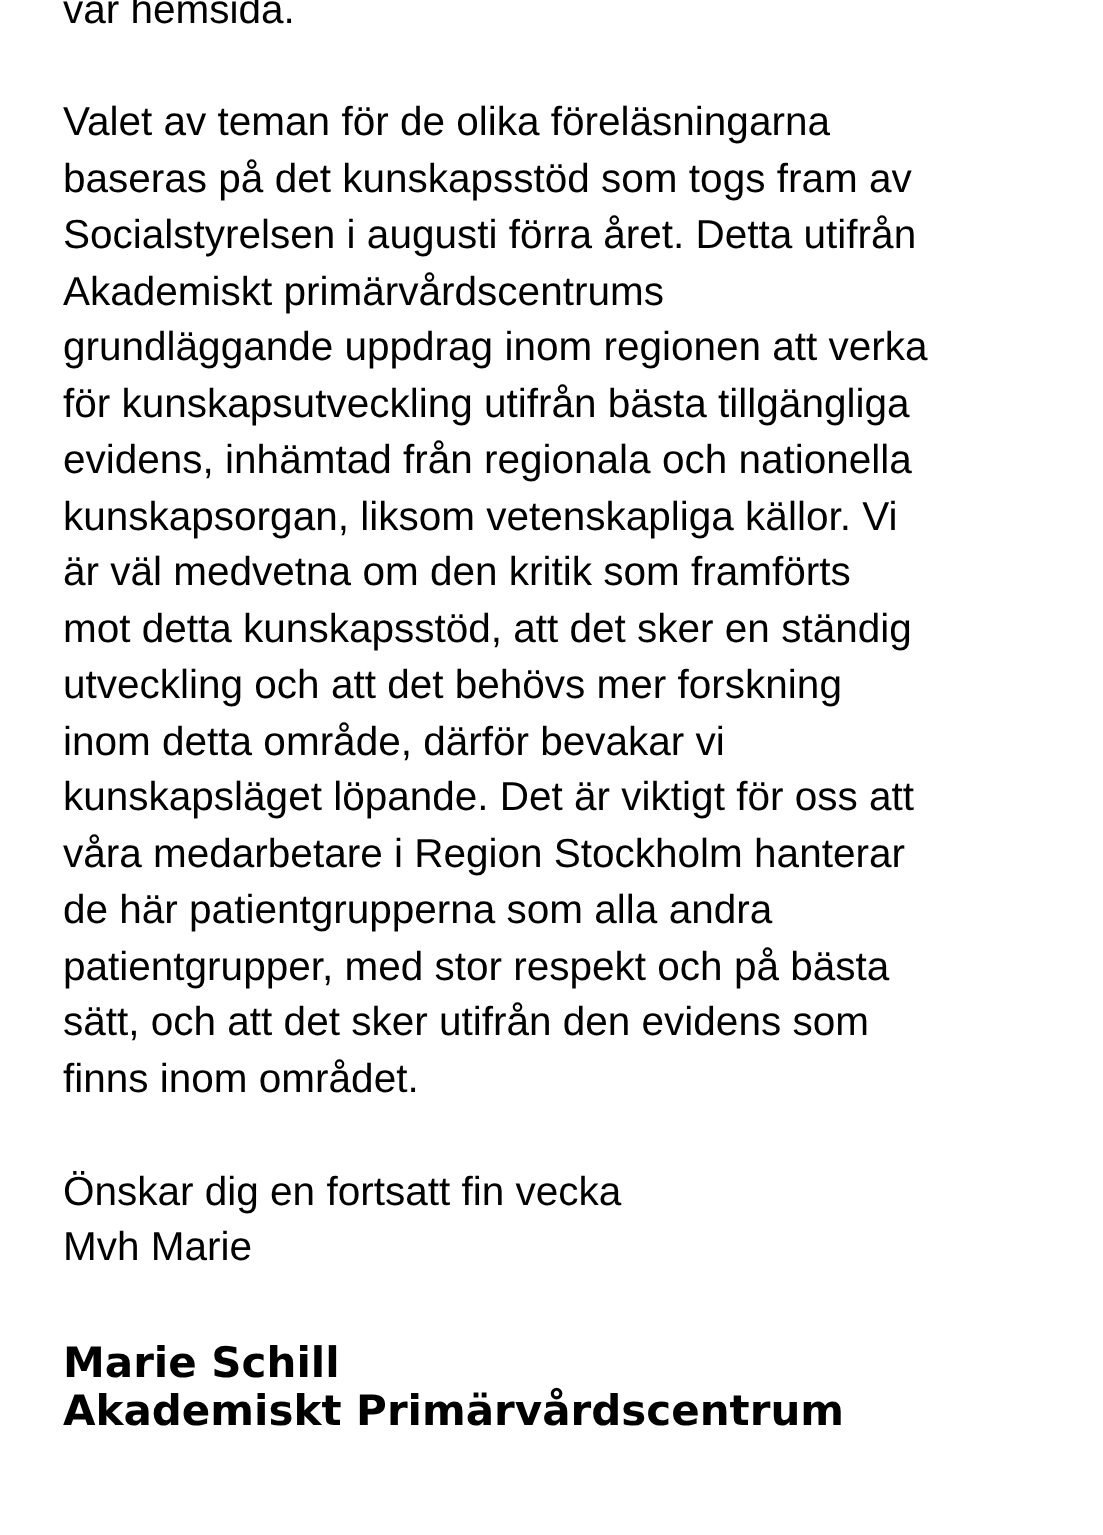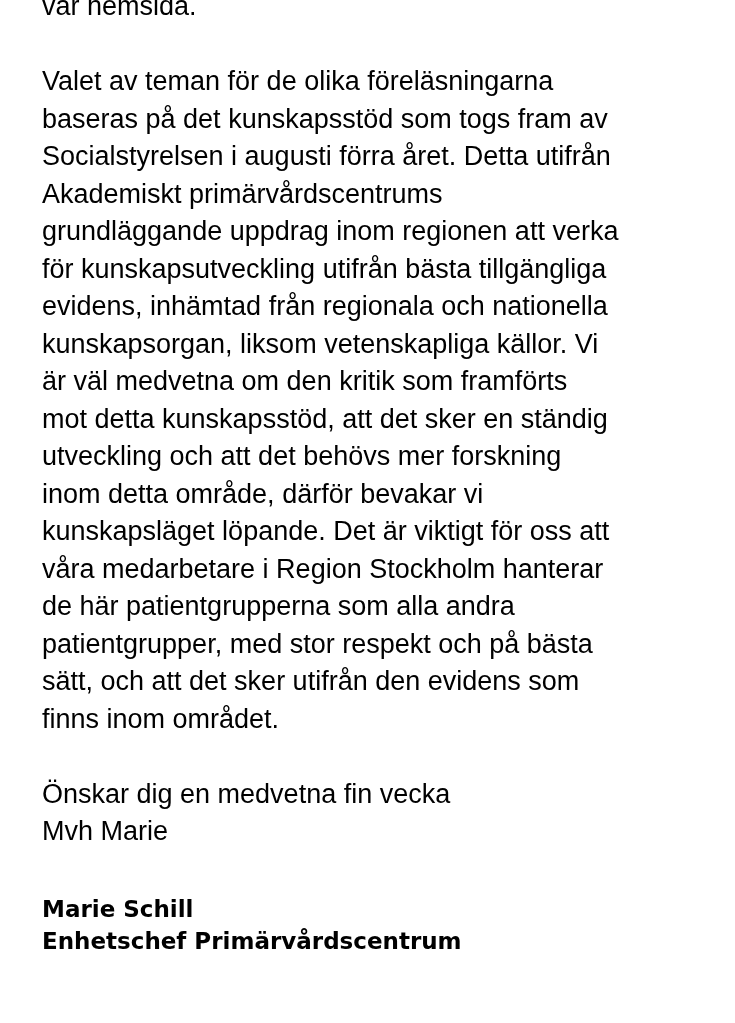--- a/index.html
+++ b/index.html
@@ -27,21 +27,21 @@
   .page p {
     margin: 0;
     white-space: pre-line;
   }
   .para {
     margin-top: 37.5px !important;
   }
   .signature {
     margin-top: 42px;
     font-family: "DejaVu Sans", sans-serif;
-    font-size: 23px;
+    font-size: 28px;
     line-height: 32px;
   }
   .signature p {
     margin: 0;
   }
   .sig-bold {
     font-weight: 700;
   }
 </style>
 </head>
@@ -62,20 +62,20 @@
 mot detta kunskapsstöd, att det sker en ständig
 utveckling och att det behövs mer forskning
 inom detta område, därför bevakar vi
 kunskapsläget löpande. Det är viktigt för oss att
 våra medarbetare i Region Stockholm hanterar
 de här patientgrupperna som alla andra
 patientgrupper, med stor respekt och på bästa
 sätt, och att det sker utifrån den evidens som
 finns inom området.</p>
 
-  <p class="para">Önskar dig en medvetna fin vecka
+  <p class="para">Önskar dig en fortsatt fin vecka
 Mvh Marie</p>
 
   <div class="signature">
     <p class="sig-bold">Marie Schill</p>
-    <p class="sig-bold">Enhetschef Primärvårdscentrum</p>
+    <p class="sig-bold">Akademiskt Primärvårdscentrum</p>
   </div>
 </div>
 
 </body></html>

